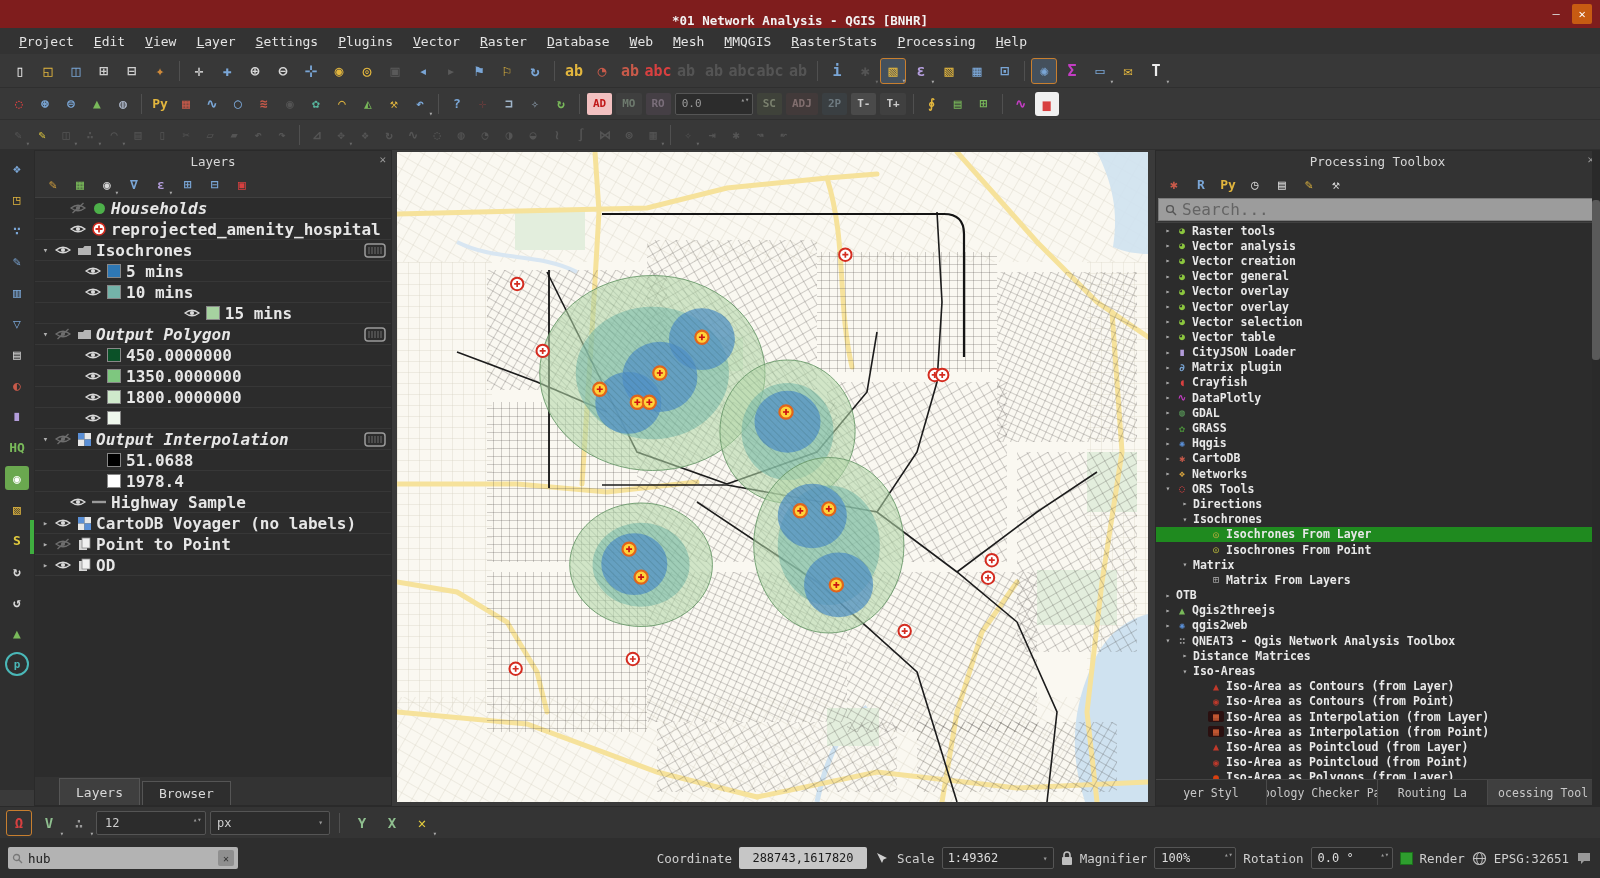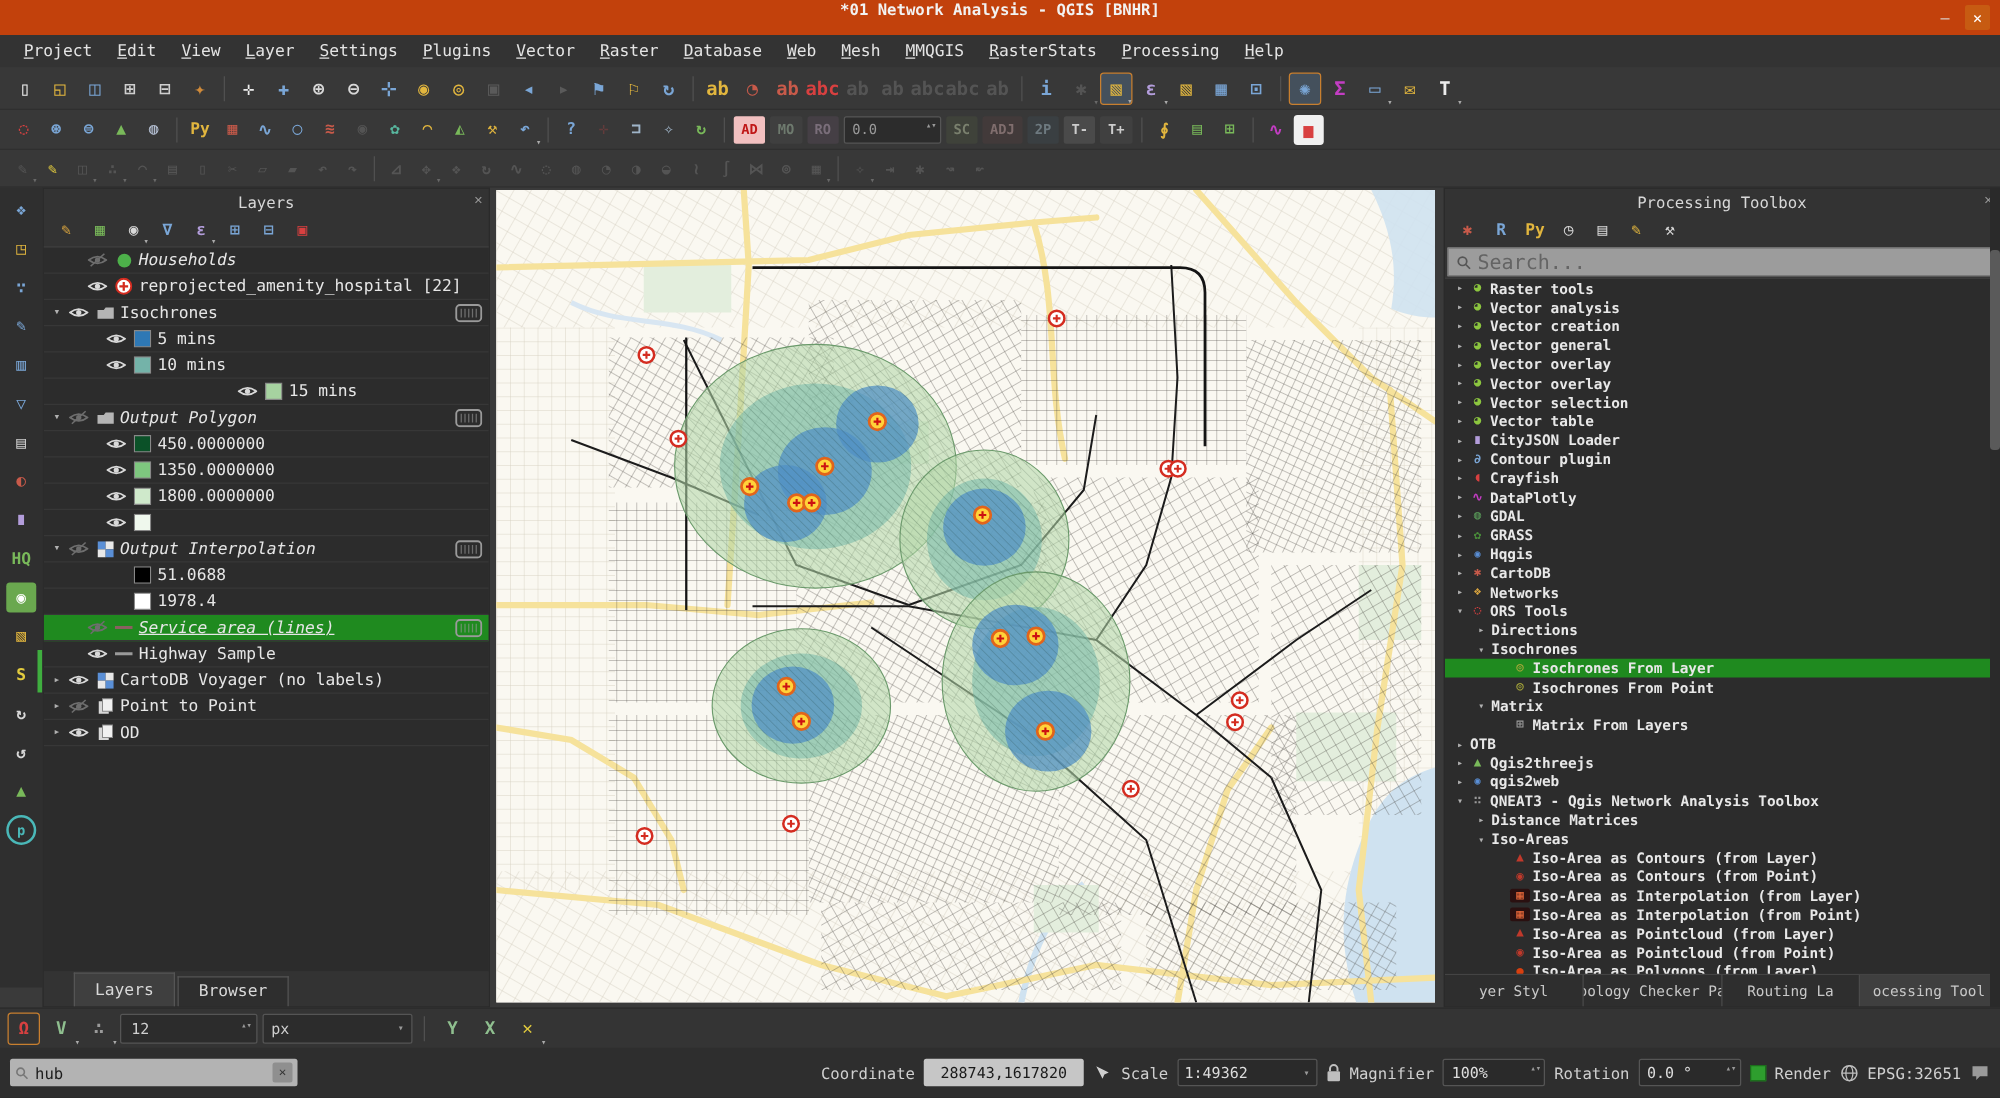--- a/index.html
+++ b/index.html
@@ -1,21 +1,21 @@
 <!DOCTYPE html>
 <html><head>
 <meta charset="utf-8">
 <style>
   html,body{margin:0;padding:0;background:#222;}
   *{box-sizing:border-box;}
   .app{position:relative;width:1600px;height:878px;background:#3a3a3a;
        font-family:"DejaVu Sans Mono",monospace;color:#e0e0e0;overflow:hidden;}
   
-  .titlebar{position:absolute;left:0;top:0;width:1600px;height:28px;background:#c2410c;
-            display:flex;align-items:flex-start;justify-content:center;}
+  .titlebar{position:absolute;left:0;top:0;width:1600px;height:28px;background:#7f1d1d;
+            display:flex;align-items:flex-end;justify-content:center;}
   .title{font-size:12.5px;font-weight:bold;color:#f2f2f2;}
   .winbtns{position:absolute;right:8px;top:4px;display:flex;gap:6px;}
   .winbtn{width:20px;height:20px;display:flex;align-items:center;justify-content:center;
           font-size:12px;color:#ddd;border-radius:2px;cursor:default;}
   .winbtn.close{background:#c75b12;color:#fff;}
   
   .menubar{position:absolute;left:0;top:28px;width:1600px;height:26px;background:#333;
            display:flex;align-items:center;padding-left:10px;gap:2px;}
   .menuitem{padding:2px 9px;font-size:13px;color:#e4e4e4;}
   .menuitem u{text-decoration:underline;}
@@ -54,21 +54,21 @@
   .phead .ptitle{font-size:12.5px;color:#d8d8d8;}
   .phead .pclose{position:absolute;right:5px;top:2px;font-size:11px;color:#9a9a9a;}
   .ptools{height:26px;display:flex;align-items:center;padding-left:6px;gap:3px;flex:none;}
   .ptools .tbtn{width:22px;height:22px;font-size:13px;}
   
   .ltree{flex:1;background:#2c2c2c;overflow:hidden;border-top:1px solid #404040;}
   .lrow{display:flex;align-items:center;height:21px;border-bottom:1px solid #373737;position:relative;}
   .lrow .arr{width:13px;font-size:9px;color:#b0b0b0;text-align:center;flex:none;}
   .lrow .eyebox{width:22px;display:flex;justify-content:center;flex:none;}
   .lrow .licon{width:20px;display:flex;justify-content:center;align-items:center;flex:none;}
-  .lrow .llabel{font-size:13px;font-weight:normal;color:#e6e6e6;white-space:nowrap;margin-left:2px;}
+  .lrow .llabel{font-size:16px;font-weight:bold;color:#e6e6e6;white-space:nowrap;margin-left:2px;}
   .lrow.sel{background:#1f8a1f;}
   .lrow .llabel.it{font-style:italic;}
   .lrow .llabel.ul{text-decoration:underline;}
   .lbadge{position:absolute;right:5px;top:3px;}
   
   .ltabs{height:28px;display:flex;align-items:flex-end;padding-left:24px;gap:2px;background:#333;flex:none;}
   .ltab{height:24px;padding:0 16px;display:flex;align-items:center;font-size:13px;color:#d8d8d8;
         border:1px solid #555;border-bottom:none;background:#2e2e2e;}
   .ltab.on{background:#3f3f3f;height:27px;}
   
@@ -533,40 +533,20 @@
           <span class="eyebox">
             <svg width="16" height="12"></svg>
           </span>
           <span class="licon">
             <svg width="14" height="14">
               <rect x="0.5" y="0.5" width="13" height="13" fill="#ffffff" stroke="#888"></rect>
             </svg>
           </span>
           <span class="llabel">1978.4</span>
         </div>
-        <div class="lrow sel" style="padding-left: 19px;">
-          <span class="arr"></span>
-          <span class="eyebox">
-            <svg width="16" height="12">
-              <path d="M1,6 Q8,0.5 15,6 Q8,11.5 1,6 Z" fill="none" stroke="#6e6e6e" stroke-width="1.3"></path>
-              <circle cx="8" cy="6" r="2.1" fill="#6e6e6e"></circle>
-              <path d="M2.5,11 L13.5,1" stroke="#6e6e6e" stroke-width="1.3"></path>
-            </svg>
-          </span>
-          <span class="licon">
-            <svg width="16" height="6">
-              <path d="M1,3 H15" stroke="#8a6060" stroke-width="2.4"></path>
-            </svg>
-          </span>
-          <span class="llabel it ul">Service area (lines)</span>
-          <span class="lbadge"><svg width="22" height="15">
-              <rect x="1" y="1" width="20" height="13" rx="3" fill="none" stroke="#9a9a9a" stroke-width="1.5"></rect>
-              <path d="M5,4 v7 M8,4 v7 M11,4 v7 M14,4 v7 M17,4 v7" stroke="#9a9a9a" stroke-width="1" opacity="0.6"></path>
-            </svg></span>
-        </div>
         <div class="lrow" style="padding-left: 19px;">
           <span class="arr"></span>
           <span class="eyebox">
             <svg width="16" height="12">
               <path d="M1,6 Q8,0.5 15,6 Q8,11.5 1,6 Z" fill="none" stroke="#d8d8d8" stroke-width="1.3"></path>
               <circle cx="8" cy="6" r="2.1" fill="#d8d8d8"></circle>
             </svg>
           </span>
           <span class="licon">
             <svg width="16" height="6">
@@ -902,21 +882,21 @@
           <span class="tlabel">Vector table</span>
         </div>
         <div class="trow" style="padding-left: 6px;">
           <span class="arr">▸</span>
           <span class="ticon" style="color: rgb(179, 157, 219);">∎</span>
           <span class="tlabel">CityJSON Loader</span>
         </div>
         <div class="trow" style="padding-left: 6px;">
           <span class="arr">▸</span>
           <span class="ticon" style="color: rgb(122, 166, 214);">∂</span>
-          <span class="tlabel">Contour plugin</span>
+          <span class="tlabel">Matrix plugin</span>
         </div>
         <div class="trow" style="padding-left: 6px;">
           <span class="arr">▸</span>
           <span class="ticon" style="color: rgb(216, 64, 64);">◖</span>
           <span class="tlabel">Crayfish</span>
         </div>
         <div class="trow" style="padding-left: 6px;">
           <span class="arr">▸</span>
           <span class="ticon" style="color: rgb(195, 61, 195);">∿</span>
           <span class="tlabel">DataPlotly</span>

